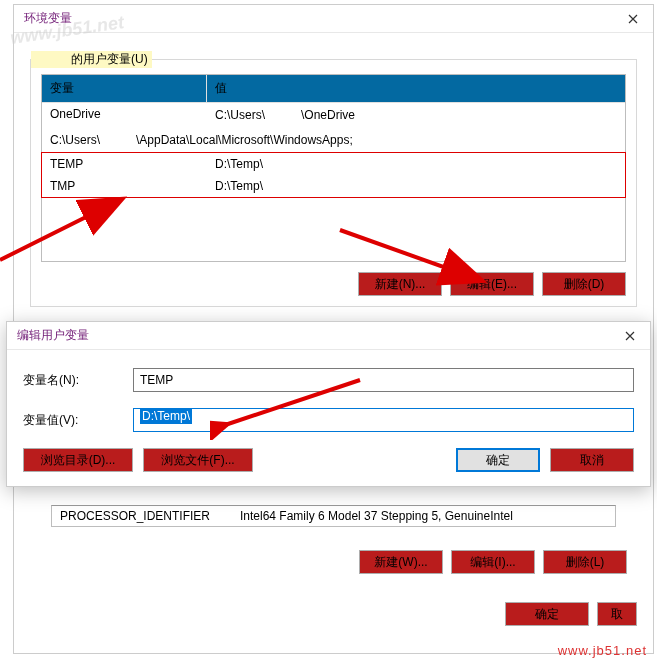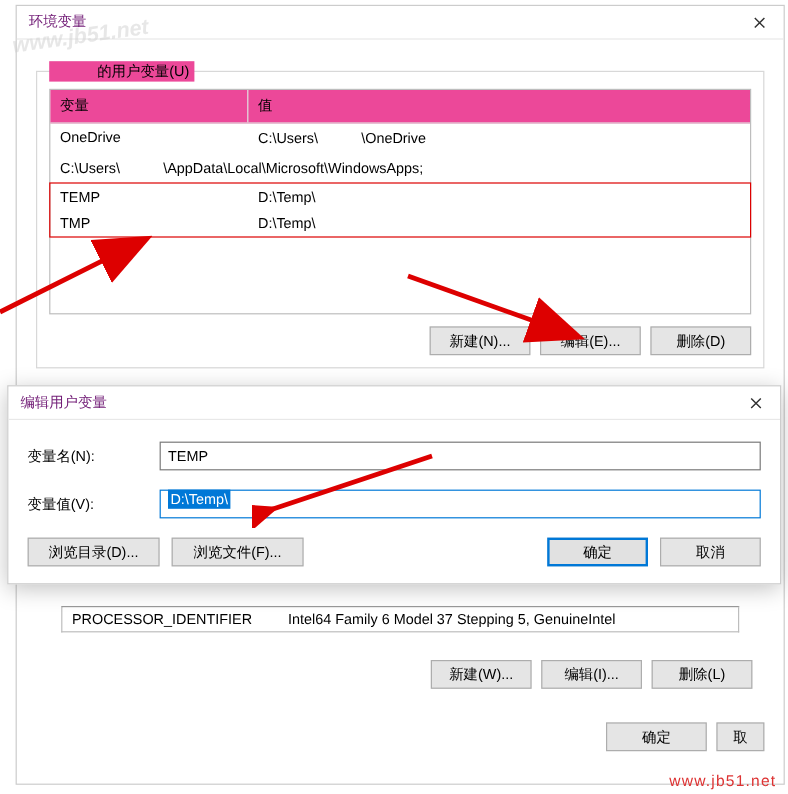--- a/index.html
+++ b/index.html
@@ -3,32 +3,32 @@
 <meta charset="utf-8">
 <style>
 *{box-sizing:border-box;margin:0;padding:0;font-family:"Microsoft YaHei","Segoe UI",sans-serif;font-size:12px}
 body{width:657px;height:662px;background:#fff;position:relative;overflow:hidden}
 .win{position:absolute;background:#fff;border:1px solid #ccc}
 .titlebar{display:flex;justify-content:space-between;align-items:center;height:28px;padding:0 0 0 10px;border-bottom:1px solid #e8e8e8}
 .titlebar .t{color:#701a75}
 .closex{width:40px;height:28px;display:flex;align-items:center;justify-content:center;cursor:pointer}
 .closex svg{width:10px;height:10px}
 .group{margin:10px 16px;border:1px solid #d8d8d8;padding:14px 10px 10px;position:relative}
-.group-label{position:absolute;top:-9px;left:10px;background:#ec4899;padding:0 4px}
+.group-label{position:absolute;top:-9px;left:0;background:#fef9c3;padding:0 4px}
 .tbl{border:1px solid #bdbdbd;background:#fff}
-.thead{display:flex;border-bottom:1px solid #e0e0e0;background:#ec4899}
+.thead{display:flex;border-bottom:1px solid #e0e0e0;background:#0369a1}
 .th{padding:5px 8px;border-right:1px solid #e0e0e0}
 .th:last-child{border-right:none}
 .col1{width:165px}
 .col2{flex:1}
 .trow{display:flex;padding:3px 0}
 .trow .td{padding:1px 8px}
 .hl{outline:1px solid #d00}
 .btnrow{display:flex;justify-content:flex-end;gap:8px;margin-top:10px}
-.btn{min-width:84px;height:24px;border:1px solid #adadad;background:#e5e5e5;cursor:pointer;padding:0 10px}
+.btn{min-width:84px;height:24px;border:1px solid #adadad;background:#b91c1c;cursor:pointer;padding:0 10px}
 .btn.primary{border:2px solid #0078d7;background:#e1e1e1}
 .dlg{left:6px;top:321px;width:645px;box-shadow:0 4px 18px rgba(0,0,0,.25)}
 .dlgbody{padding:18px 16px 14px}
 .frow{display:flex;align-items:center;margin-bottom:16px}
 .flabel{width:110px}
 .finput{flex:1;height:24px;border:1px solid #7a7a7a;padding:0 6px;background:#fff}
 .finput.sel{border:1px solid #0078d7;color:#fff;background:#fff}
 .finput.sel .selspan{background:#0078d7;color:#fff;padding:1px 2px}
 .dlgbtns{display:flex;gap:10px;margin-top:10px}
 .dlgbtns .left{display:flex;gap:10px}

